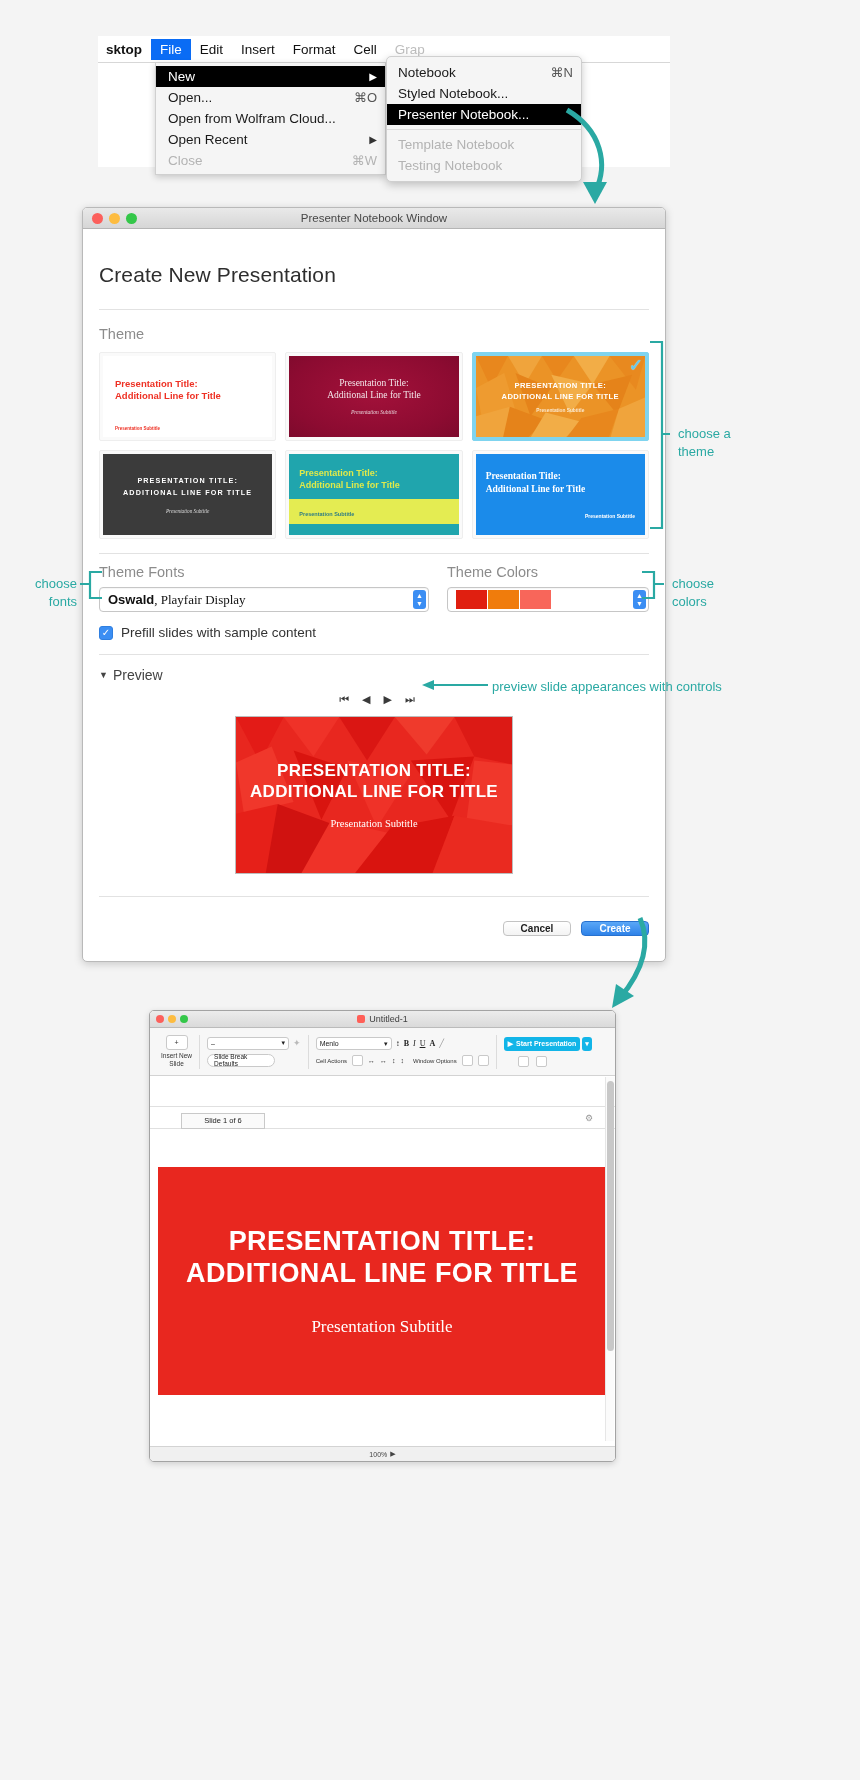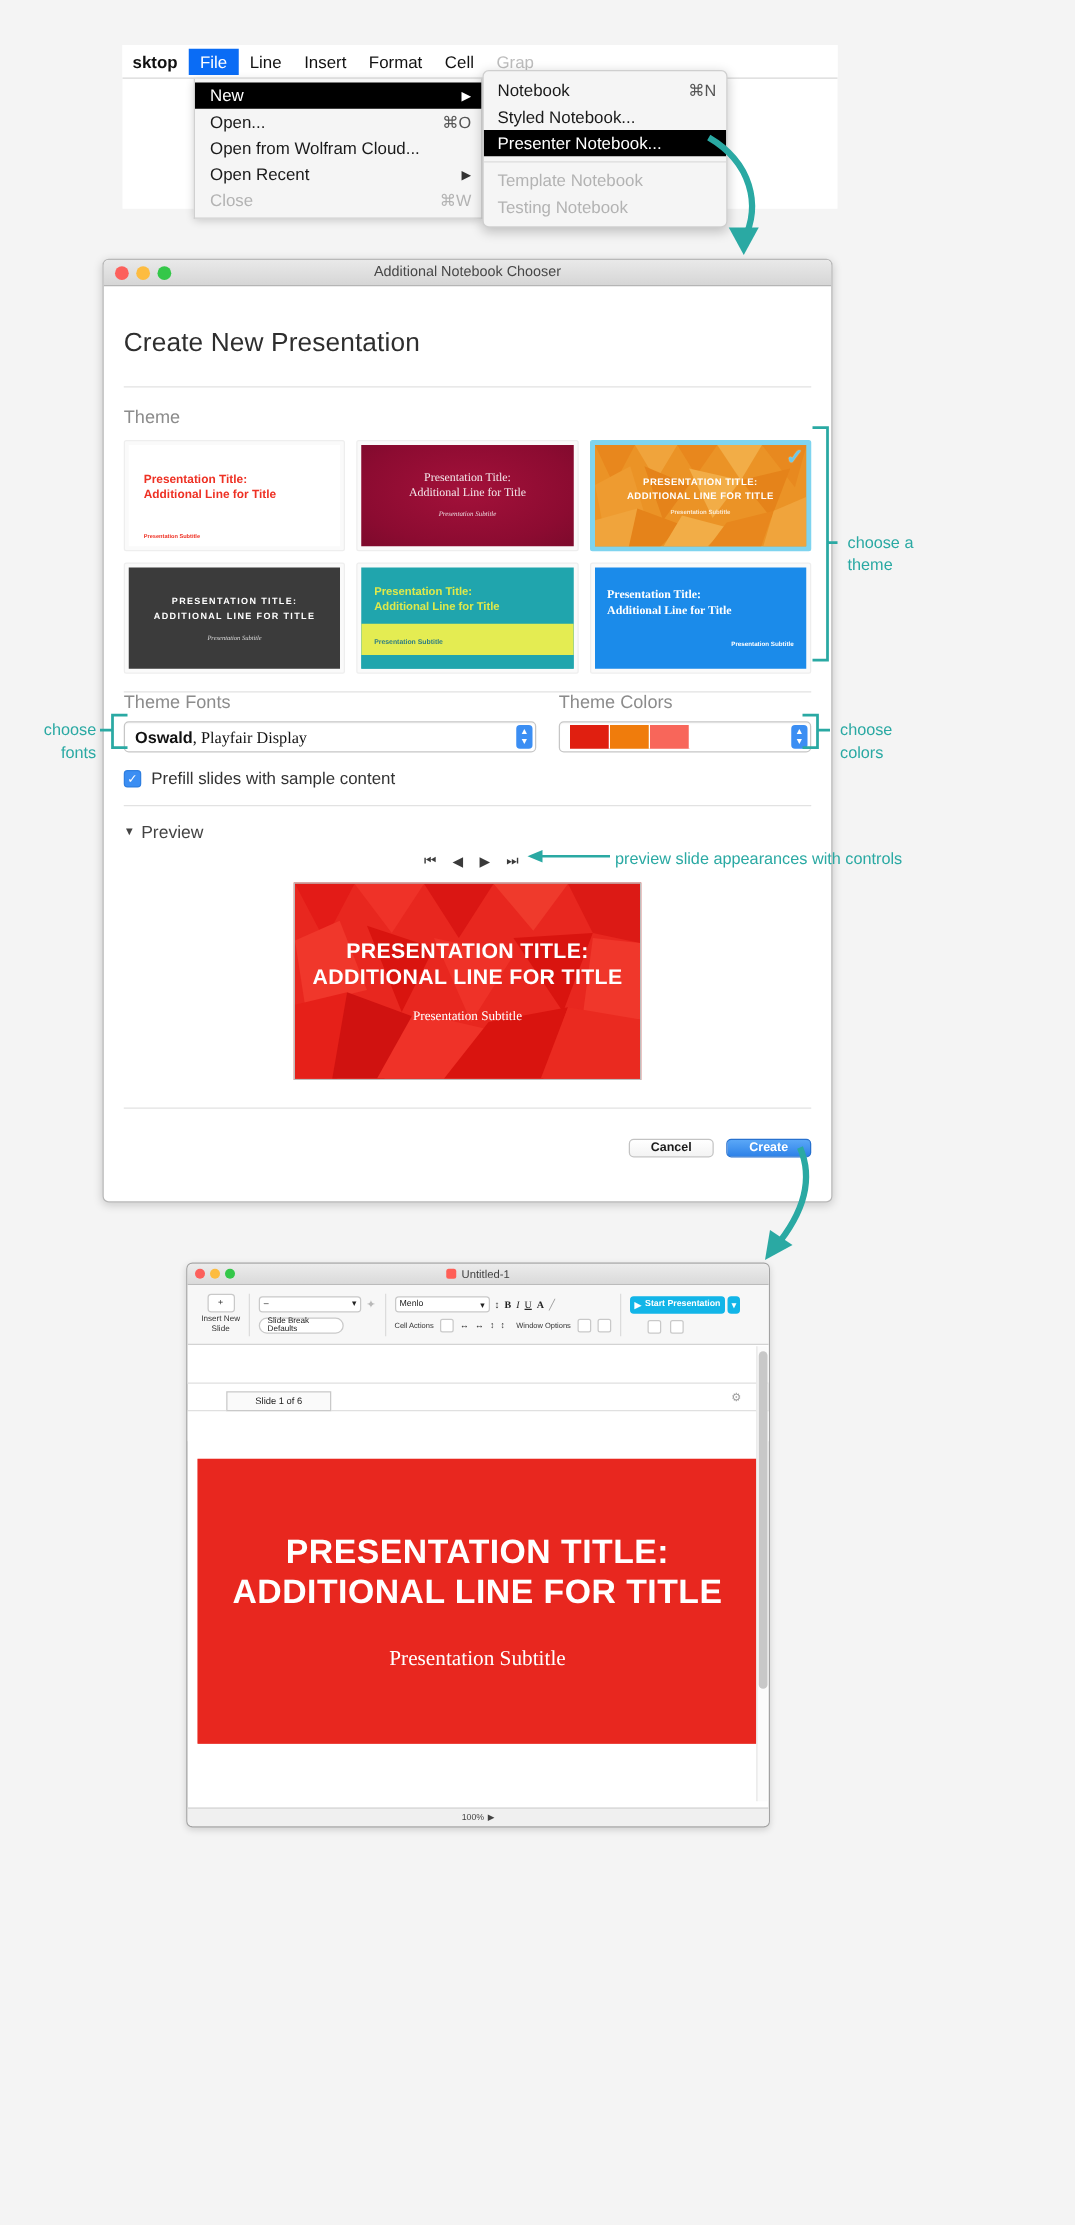--- a/index.html
+++ b/index.html
@@ -283,21 +283,21 @@
     font-size:7px; color:#444;
   }
 </style>
 </head>
 <body>
 
 <div id="menu-shot">
   <div class="menubar">
     <div class="mi app">sktop</div>
     <div class="mi sel">File</div>
-    <div class="mi">Line</div>
+    <div class="mi">Edit</div>
     <div class="mi">Insert</div>
     <div class="mi">Format</div>
     <div class="mi">Cell</div>
     <div class="mi dim">Grap</div>
   </div>
 
   <div class="menupanel">
     <div class="menuitem sel">
       <span class="lbl">New</span>
       <span class="arrow">▶</span>
@@ -345,21 +345,21 @@
   <path d="M40,104 L28,82 L52,82 Z" fill="#2aa9a3"></path>
 </svg>
 
 <div id="dialog">
   <div class="titlebar">
     <div class="lights">
       <div class="light l-red"></div>
       <div class="light l-yel"></div>
       <div class="light l-grn"></div>
     </div>
-    <div class="titletext">Additional Notebook Chooser</div>
+    <div class="titletext">Presenter Notebook Window</div>
   </div>
 
   <div class="dlg-body">
     <div class="dlg-h1">Create New Presentation</div>
     <div class="hr"></div>
 
     <div class="sec-label">Theme</div>
 
     <div class="theme-grid">
 
@@ -424,21 +424,21 @@
       <div class="theme-cell">
         <div class="thumb th6">
           <div class="t-title">Presentation Title:<br>Additional Line for Title</div>
           <div class="t-sub">Presentation Subtitle</div>
         </div>
       </div>
     </div>
 
     <div class="hr"></div>
 
-    <div style="">
+    <div style="margin-top:10px;">
       <div class="fc-row">
         <div class="fc-col-fonts">
           <div class="sec-label" style="margin:0 0 7px 0;">Theme Fonts</div>
         </div>
         <div class="fc-col-colors">
           <div class="sec-label" style="margin:0 0 7px 0;">Theme Colors</div>
         </div>
       </div>
       <div class="fc-row">
         <div class="fc-col-fonts">

